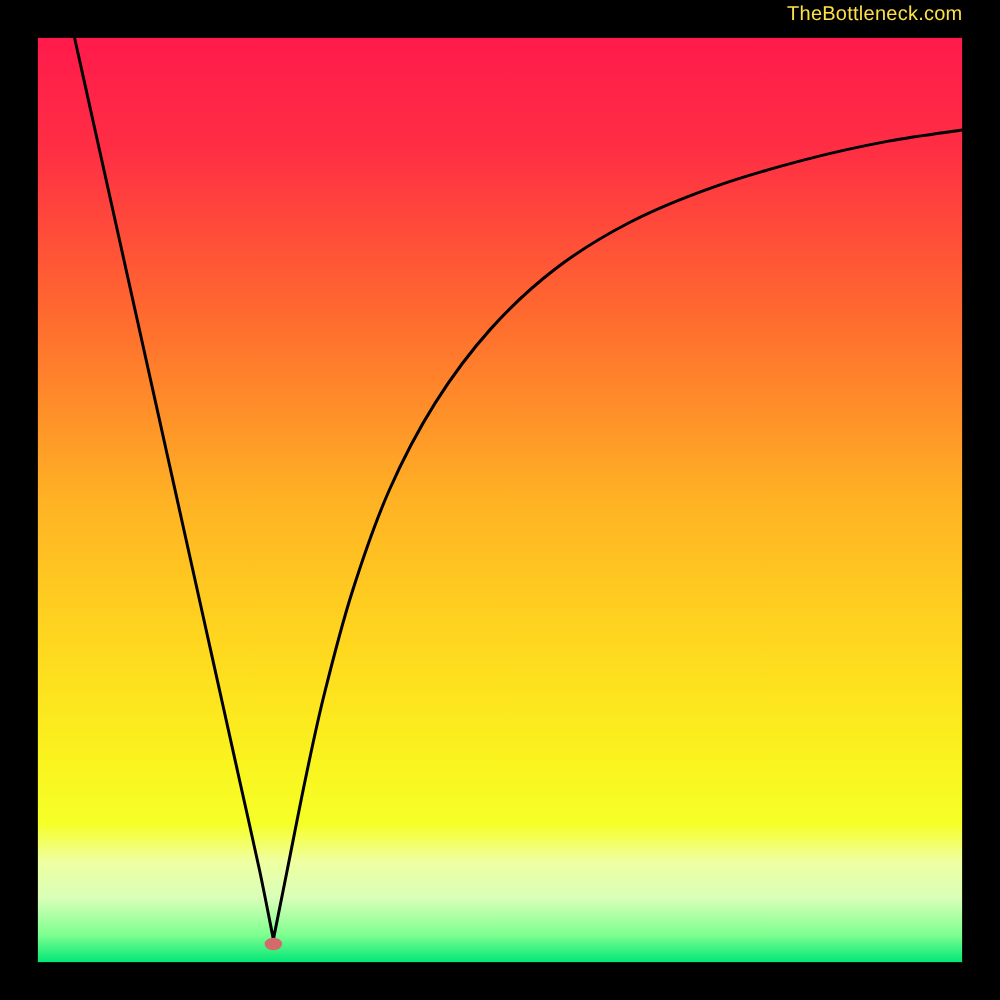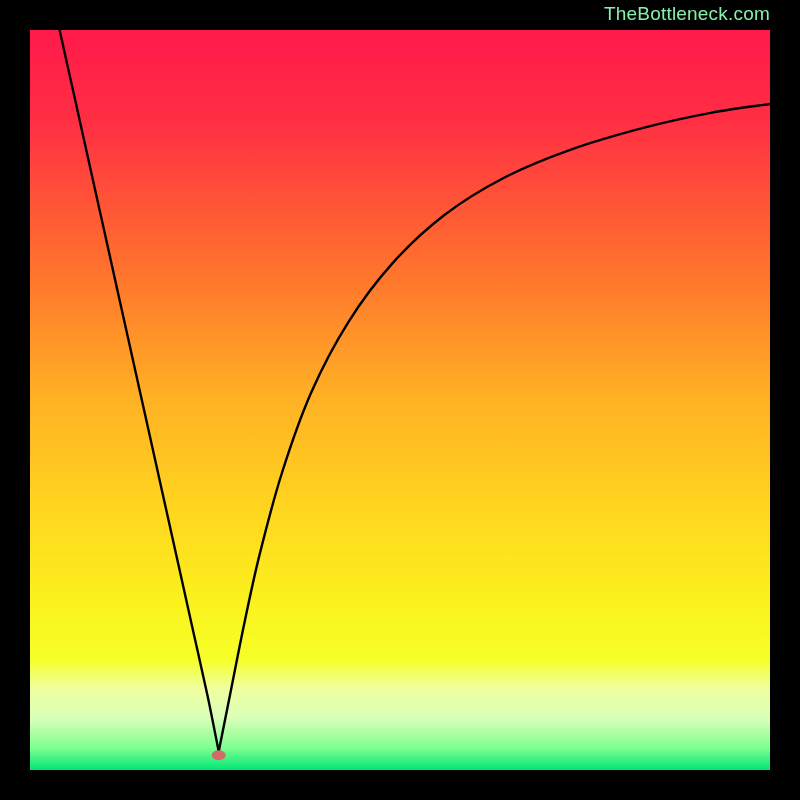--- a/index.html
+++ b/index.html
@@ -15,22 +15,22 @@
     left: 30px;
     top: 30px;
     width: 740px;
     height: 740px;
     overflow: hidden;
   }
   .watermark {
     position: absolute;
     top: 3px;
     right: 30px;
-    font-size: 19px;
-    color: #86efac;
+    font-size: 16px;
+    color: #fde047;
     font-weight: 500;
     letter-spacing: 0.2px;
     z-index: 5;
   }
   svg { display: block; }
 </style>
 </head>
 <body>
 
 <div class="watermark">TheBottleneck.com</div>

